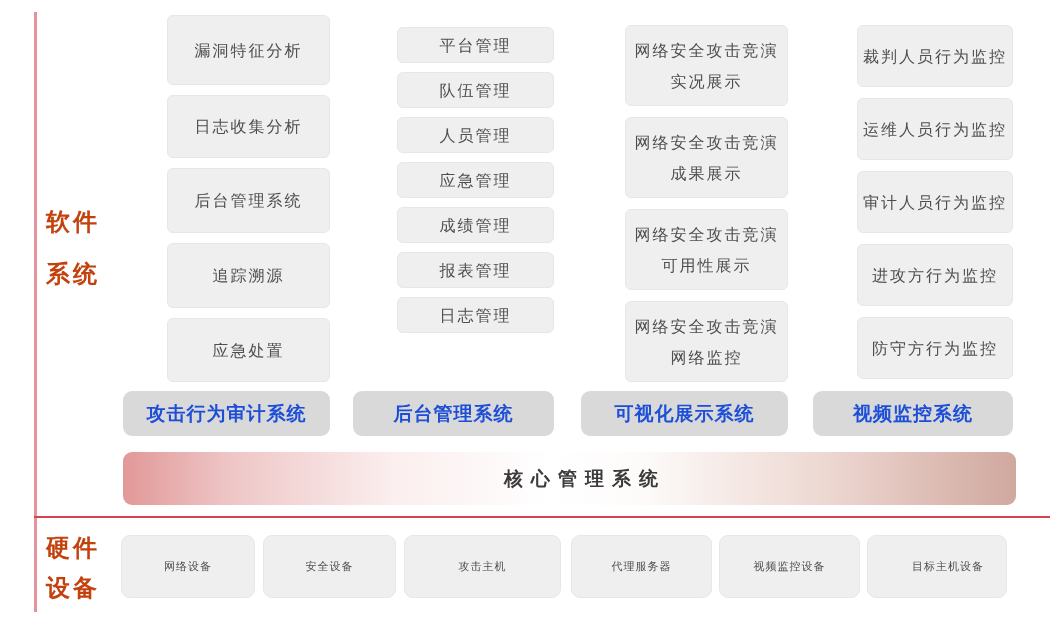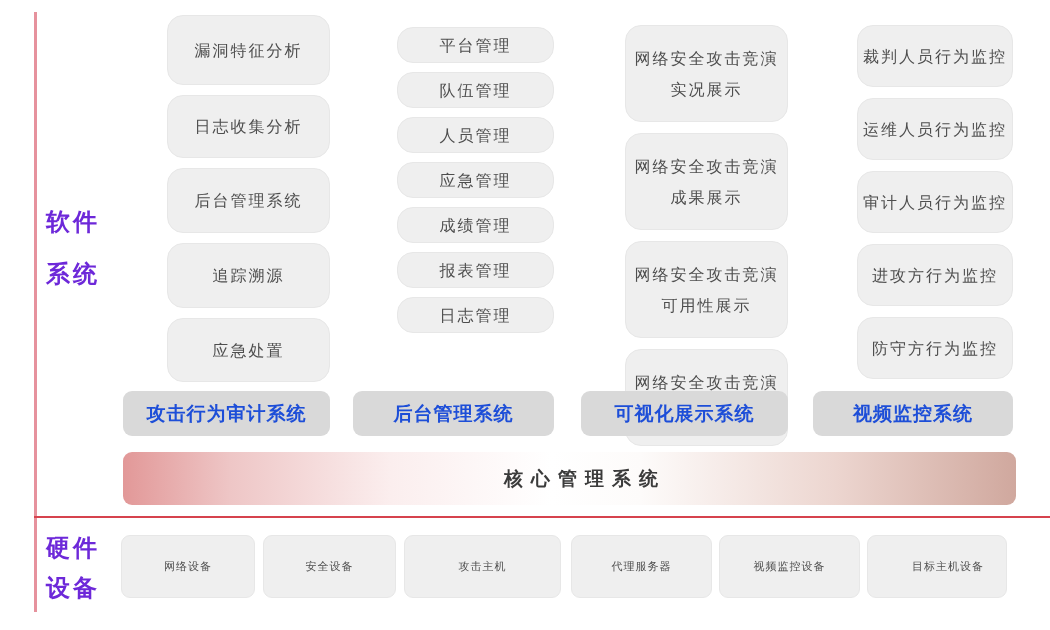--- a/index.html
+++ b/index.html
@@ -17,48 +17,48 @@
     width: 3px; height: 600px; background: #e6929d;
   }
   .hline {
     position: absolute; left: 34px; top: 516px;
     width: 1016px; height: 2px; background: #d6434e;
   }
 
   
   .section-label {
     position: absolute; left: 46px; width: 66px;
-    color: #6d28d9; font-weight: bold; font-size: 24px;
+    color: #c2410c; font-weight: bold; font-size: 24px;
     letter-spacing: 3px; text-align: left;
   }
   .label-software { top: 196px; line-height: 52px; }
   .label-hardware { top: 528px; line-height: 40px; }
 
   
   .col { position: absolute; display: flex; flex-direction: column; }
   .col1 { left: 123px; top: 15px;  width: 207px; gap: 10px; }
   .col2 { left: 353px; top: 27px;  width: 201px; gap: 9px;  }
   .col3 { left: 581px; top: 25px;  width: 207px; gap: 11px; }
   .col4 { left: 813px; top: 25px;  width: 200px; gap: 11px; }
 
   .box {
     background: #efefef;
     border: 1px solid #e7e7e7;
-    border-radius: 16px;
+    border-radius: 6px;
     display: flex; align-items: center; justify-content: center;
     color: #4e4e4e; font-size: 16px; letter-spacing: 2px;
     text-align: center; white-space: pre-line; line-height: 31px; margin-left: 44px;
   }
   .col1 .box:nth-child(1) { height: 70px; }
   .col1 .box:nth-child(2) { height: 63px; }
   .col1 .box:nth-child(3) { height: 65px; }
   .col1 .box:nth-child(4) { height: 65px; }
   .col1 .box:nth-child(5) { height: 64px; text-align: center; }
   .col2 .box { height: 36px; }
-  .col3 .box { height: 97px; }
+  .col3 .box { height: 81px; }
   .col4 .box { height: 62px; }
 
   .header-box {
     position: absolute; top: 391px; height: 45px;
     background: #d9d9d9; border-radius: 9px;
     display: flex; align-items: center; justify-content: center;
     color: #1d4ed8; font-size: 19px; font-weight: bold; letter-spacing: 1px;
   }
   .hdr1 { left: 123px; width: 207px; }
   .hdr2 { left: 353px; width: 201px; }

